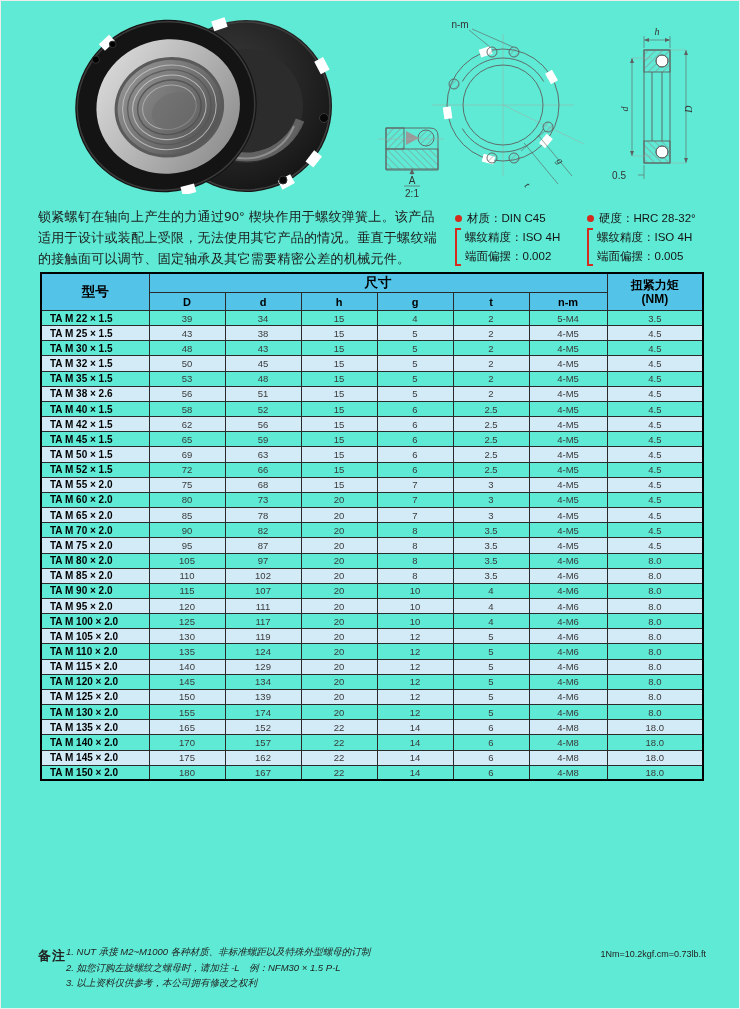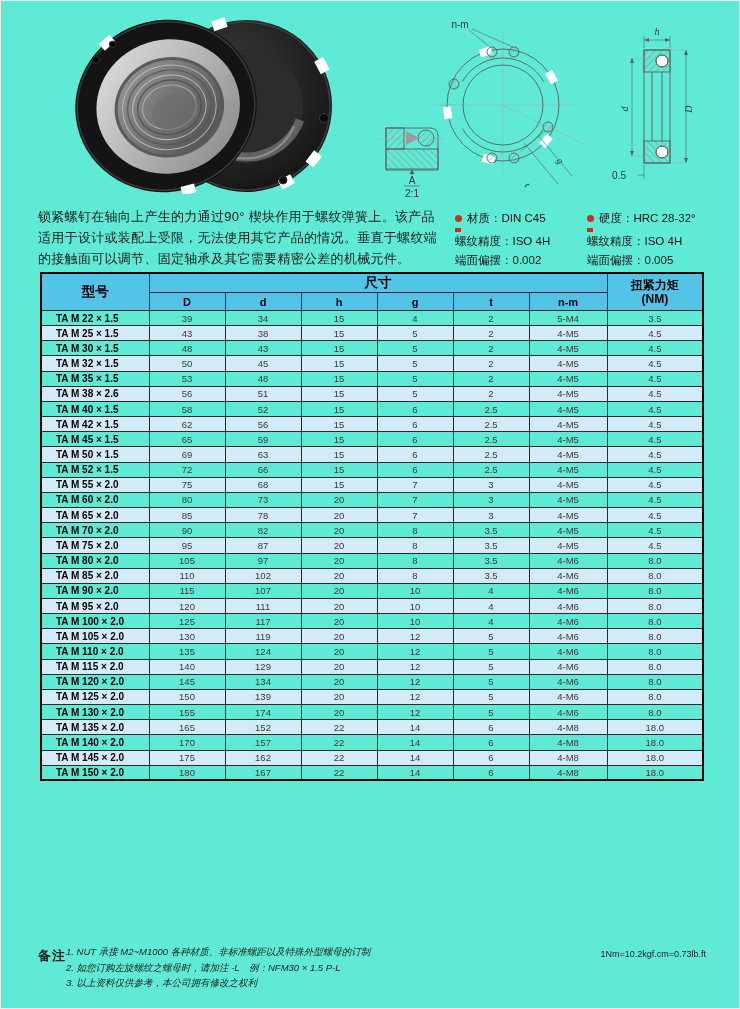--- a/index.html
+++ b/index.html
@@ -18,34 +18,34 @@
   .photo{position:absolute;left:28px;top:8px;width:330px;height:186px;}
   .drawings{position:absolute;left:372px;top:8px;width:348px;height:192px;}
   .drawings text{font-family:"Liberation Sans", sans-serif;font-size:10px;fill:#333;}
   .drawings .dimletter{font-style:italic;font-family:"Liberation Serif", serif;}
   
   .desc{position:absolute;left:38px;top:206px;width:424px;font-size:13px;line-height:21px;color:#1b1b1b;letter-spacing:.3px;}
   .specs{position:absolute;left:455px;top:209px;width:270px;display:flex;font-size:11.5px;color:#151515;}
   .spec-col{width:132px;}
   .spec-bullet-row{display:flex;align-items:center;height:18px;margin-bottom:1px;}
   .dot{width:7px;height:7px;border-radius:50%;background:var(--accent-red);margin-right:5px;flex:0 0 auto;}
-  .spec-bracket-row{display:flex;flex-direction:column;}
+  .spec-bracket-row{display:flex;}
   .bracket{width:6px;border:2px solid var(--accent-red);border-right:none;margin-right:4px;flex:0 0 auto;}
   .bracket-lines div{height:19px;line-height:19px;white-space:nowrap;}
   
   .table-wrap{position:absolute;left:40px;top:272px;}
   table{border-collapse:collapse;table-layout:fixed;width:662px;border:2px solid #000;}
   th,td{border:1px solid #2a2a2a;overflow:hidden;white-space:nowrap;}
   thead th{background:var(--header-bg);color:#000;text-align:center;vertical-align:middle;}
   th.h-main{font-size:13.5px;font-weight:bold;height:18px;}
   th.h-sub{font-size:11px;font-weight:bold;height:18px;}
   th.h-torque{font-size:12px;font-weight:bold;line-height:14px;}
   tbody tr{height:15.16px;}
   tbody tr.alt td{background:var(--alt-row-bg);}
-  td.model{font-weight:bold;font-size:10px;padding-left:14px;color:#000;}
+  td.model{font-weight:bold;font-size:10px;padding-left:8px;color:#000;}
   td.num{text-align:center;font-size:9.5px;color:#3a3a3a;}
   
   .notes{position:absolute;left:38px;top:944px;width:666px;font-size:9.5px;color:#1e1e1e;}
   .notes-label{position:absolute;left:0;top:3px;font-size:13px;font-weight:bold;letter-spacing:1px;color:#222;}
   .notes-list{margin-left:28px;line-height:15.5px;font-style:italic;}
   .conversion{position:absolute;right:-2px;top:5px;font-size:9px;color:#222;}
 </style>
 </head>
 <body>
 

